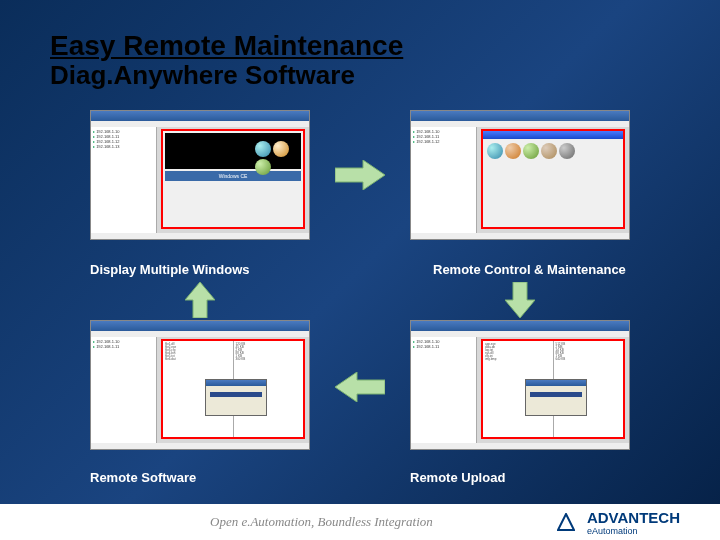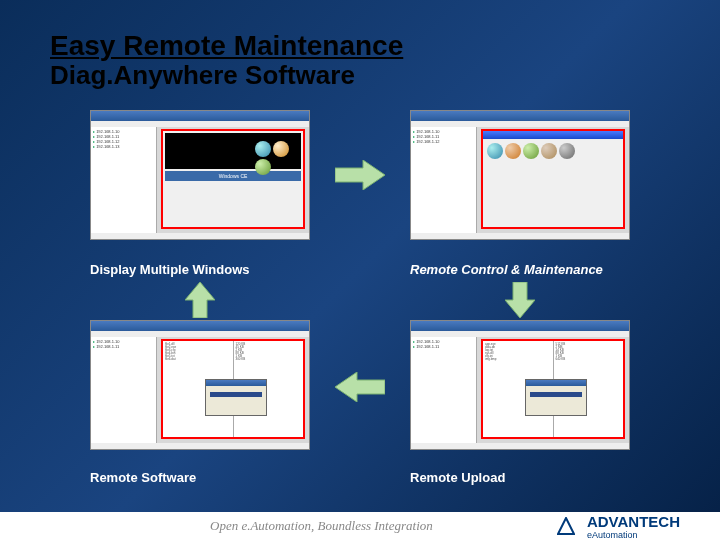--- a/index.html
+++ b/index.html
@@ -77,21 +77,21 @@
     color: #fff;
     font-size: 13px;
     font-weight: bold;
     text-align: left;
   }
   .footer {
     position: absolute;
     bottom: 0;
     left: 0;
     right: 0;
-    height: 28px;
+    height: 36px;
     background: #fff;
     display: flex;
     align-items: center;
     justify-content: space-between;
     padding: 0 40px 0 210px;
   }
   .footer-tagline {
     color: #888;
     font-family: Georgia, serif;
     font-style: italic;
@@ -237,21 +237,21 @@
           <div class="dialog-bar"></div>
           <div style="background:#2a4a8a; height:5px; margin:6px 4px;"></div>
         </div>
       </div>
     </div>
   </div>
   <div class="ss-status"></div>
 </div>
 
 <div class="caption" style="top:262px; left:90px; width:220px;">Display Multiple Windows</div>
-<div class="caption" style="top:262px; left:410px; width:220px;font-style:italic;">Remote Control &amp; Maintenance</div>
+<div class="caption" style="top:262px; left:433px; width:220px;">Remote Control &amp; Maintenance</div>
 <div class="caption" style="top:470px; left:90px; width:220px;">Remote Software</div>
 <div class="caption" style="top:470px; left:410px; width:220px;">Remote Upload</div>
 
 <svg style="position:absolute; top:160px; left:335px;" width="50" height="30">
   <polygon points="0,8 28,8 28,0 50,15 28,30 28,22 0,22" fill="#b8e0a8" stroke="#7ab070"></polygon>
 </svg>
 <svg style="position:absolute; top:282px; left:505px;" width="30" height="36">
   <polygon points="8,0 22,0 22,18 30,18 15,36 0,18 8,18" fill="#b8e0a8" stroke="#7ab070"></polygon>
 </svg>
 <svg style="position:absolute; top:372px; left:335px;" width="50" height="30">

